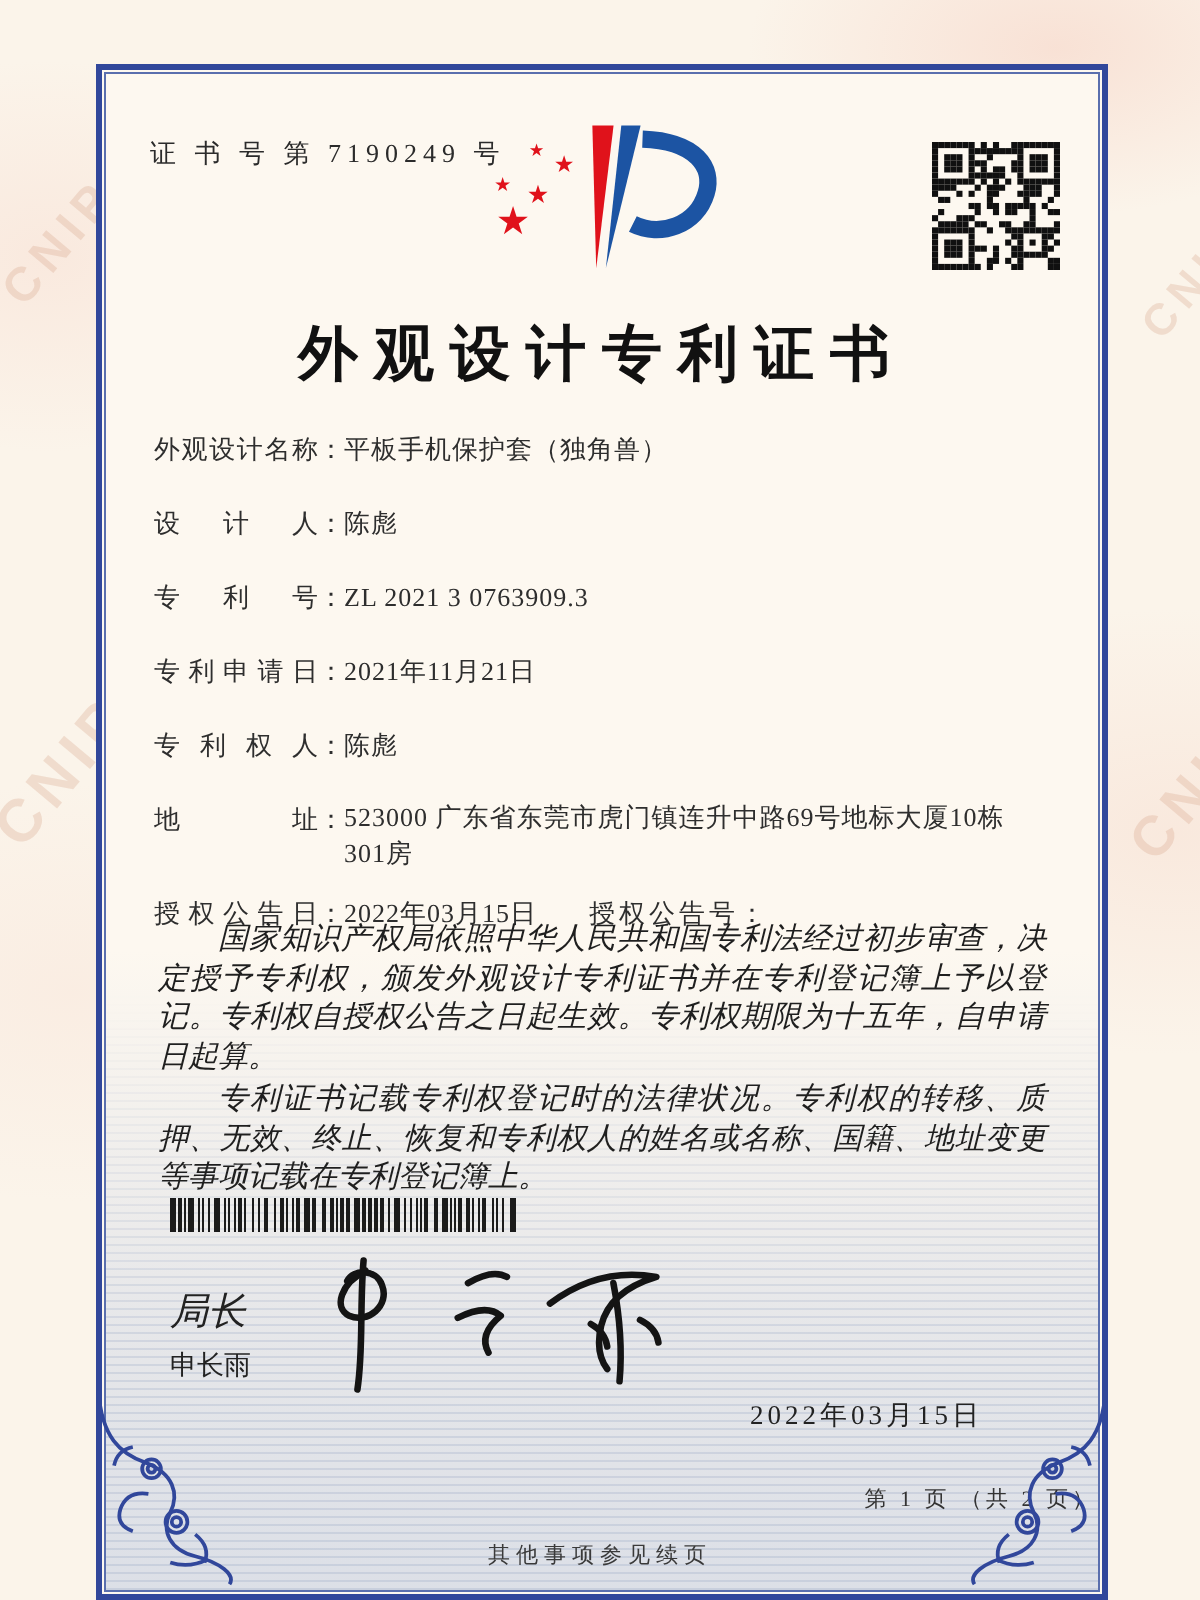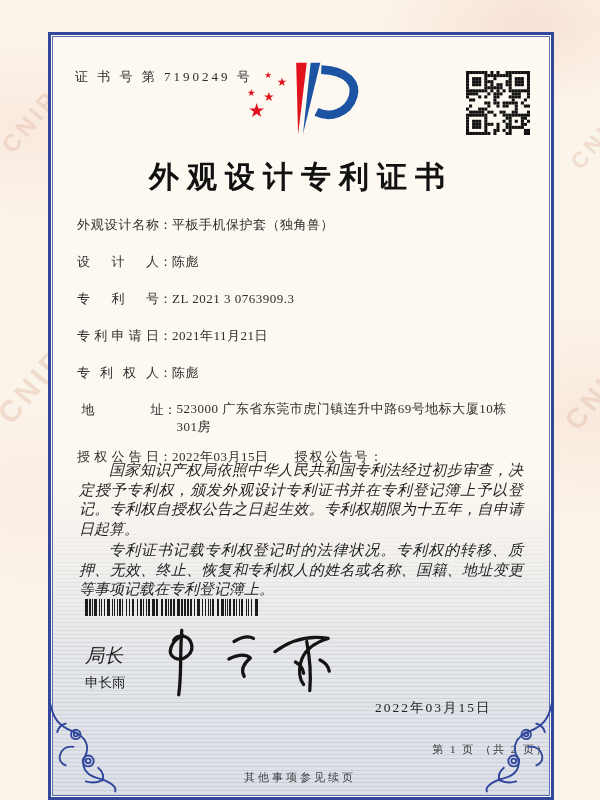--- a/index.html
+++ b/index.html
@@ -44,21 +44,21 @@
   .title{
     position:absolute; left:0; right:0; top:104px; text-align:center;
     font-size:30px; font-weight:bold; letter-spacing:8px; color:#111; margin:16px;
   }
   .fields{position:absolute; left:24px; right:22px; top:176px;}
   .field-row{display:flex; align-items:flex-start; line-height:23px; margin-bottom:14px; color:#2e2e2e;}
   .flabel{display:inline-block; width:82px; text-align:justify; text-align-last:justify; flex:none;}
   .colon{flex:none;}
   .fvalue{letter-spacing:.5px;}
   .addr .fvalue{max-width:346px; line-height:18px; padding-top:2px;}
-  .addr{margin-bottom:9px;justify-content:center;}
+  .addr{margin-bottom:9px;}
   .pair2{margin-left:26px; display:flex;}
   .pair2 .flabel2{letter-spacing:2px; flex:none;}
   .paras{position:absolute; left:26px; right:26px; top:424px;}
   .paras p{
     margin:0 0 2px 0; text-indent:2em; font-size:15px; line-height:19.5px;
     font-style:italic; text-align:justify; color:#1f1f1f;
   }
   .barcode{position:absolute; left:32px; top:562px; width:178px; height:17px;}
   .sig-title{position:absolute; left:32px; top:606px; font-family:"Liberation Sans","DejaVu Sans",sans-serif; font-size:19px; color:#222;font-style:italic;}
   .sig-name{position:absolute; left:32px; top:637px; font-family:"Liberation Sans","DejaVu Sans",sans-serif; font-size:13.5px; color:#222;}

